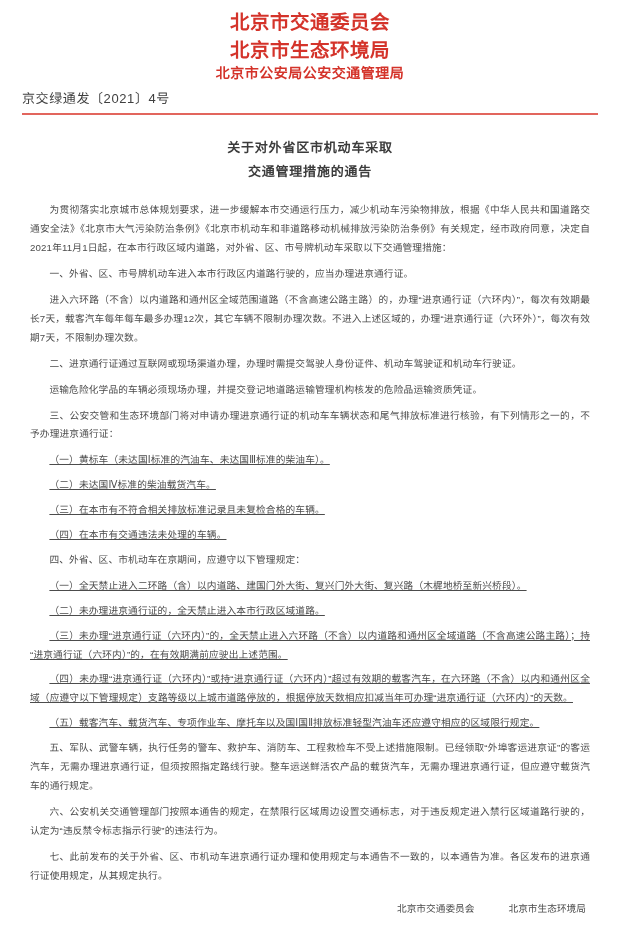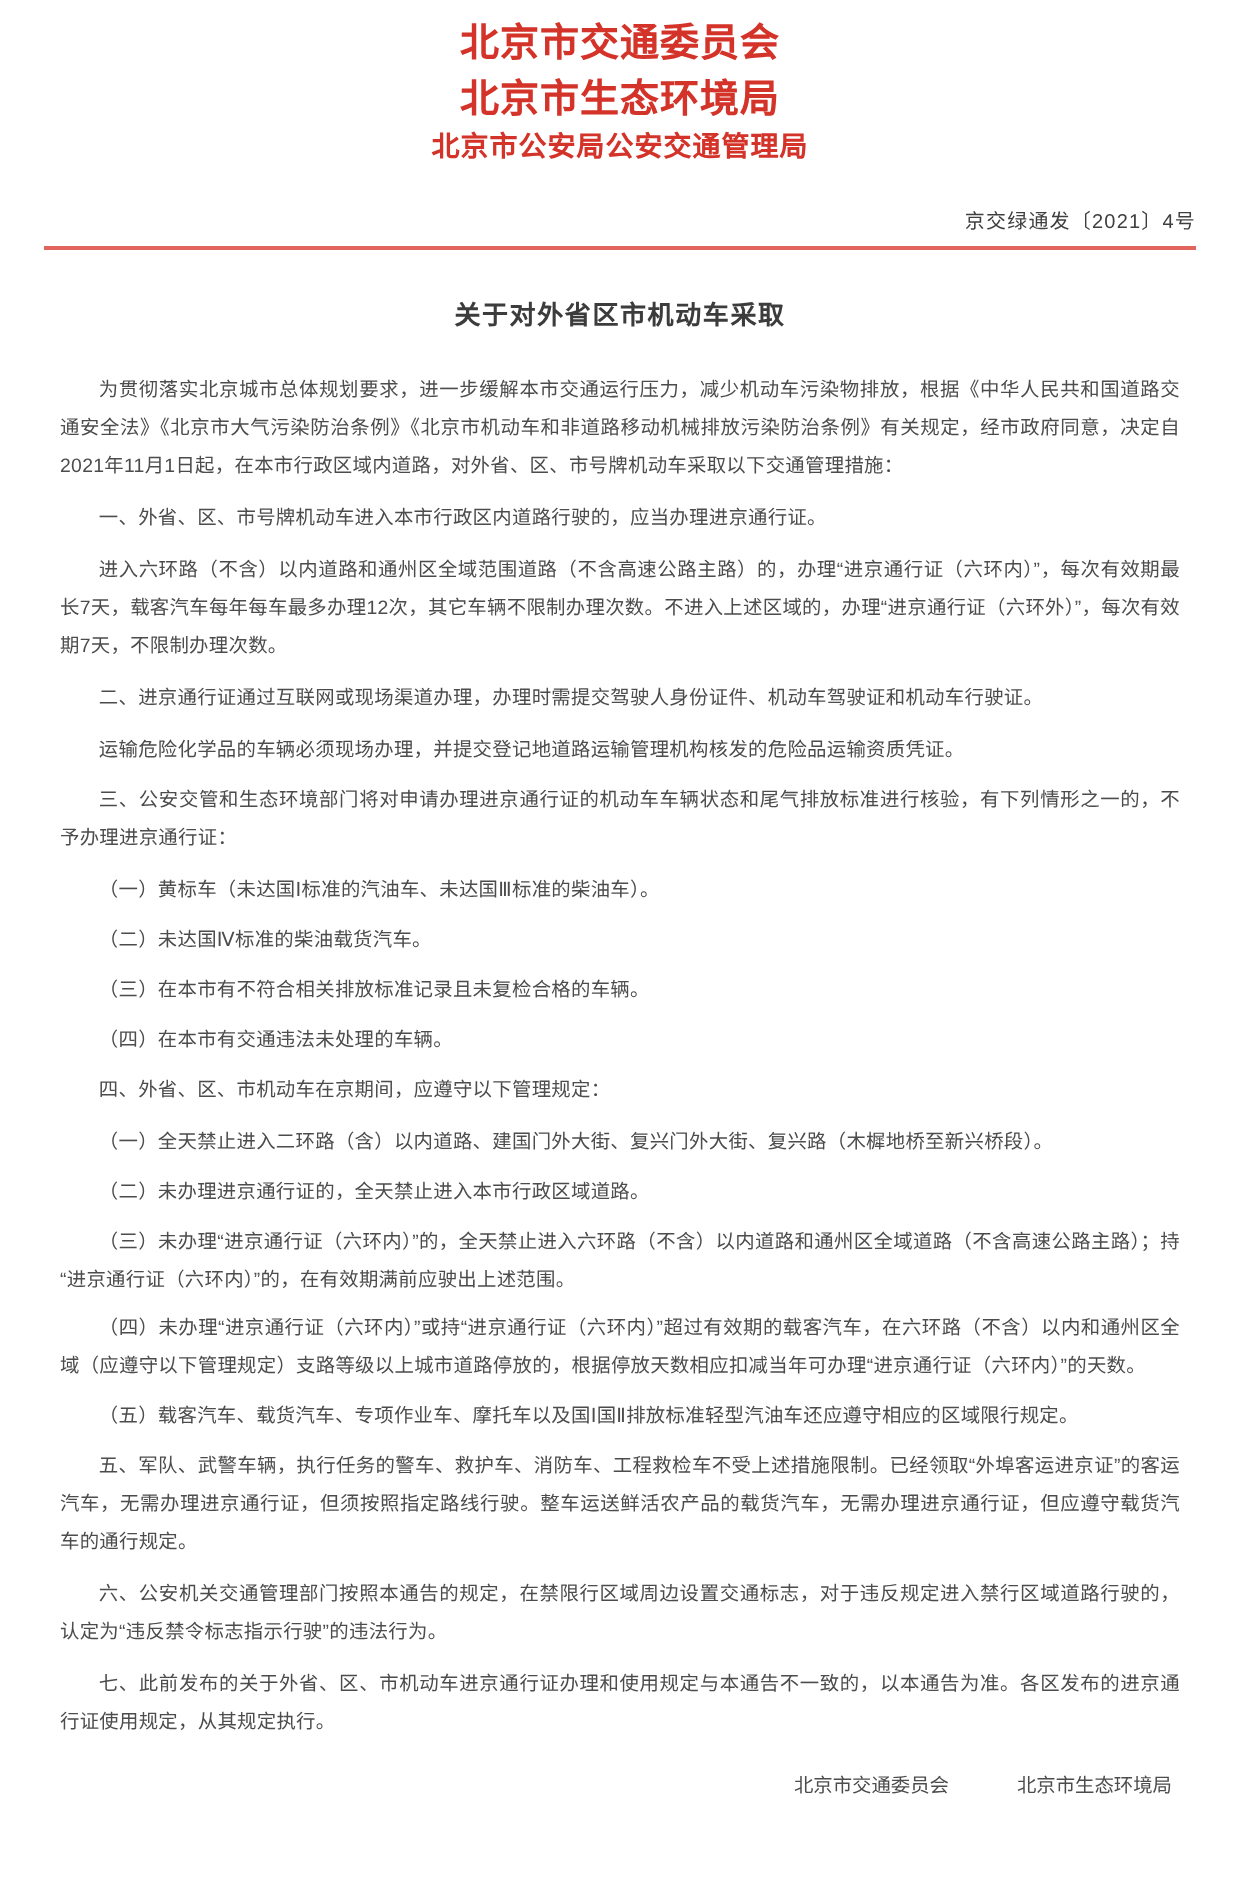--- a/index.html
+++ b/index.html
@@ -36,23 +36,23 @@
     font-weight: bold;
     line-height: 1.42;
     letter-spacing: 0.5px;
     white-space: nowrap;
   }
   .org-line-1 { font-size: 19.5px; }
   .org-line-2 { font-size: 19.5px; }
   .org-line-3 { font-size: 14px; }
 
   .doc-number {
-    margin-top: 18px;
-    text-align: right;
-    font-size: 10px;
+    margin-top: 4px;
+    text-align: left;
+    font-size: 13px;
     color: #3f3f3f;
     letter-spacing: 0.6px;
   }
 
   .red-rule {
     margin-top: 6px;
     height: 2px;
     background: #e2655d;
     width: 100%;
   }
@@ -77,21 +77,21 @@
   .para {
     font-size: 9.7px;
     line-height: 1.95;
     color: #4c4c4c;
     text-align: justify;
     text-justify: inter-ideograph;
     margin: 0 0 7px 0;
     letter-spacing: 0.15px;
   }
   .para.indent { text-indent: 2em; }
-  .para.tight { margin-bottom: 6px; }
+  .para.tight { margin-bottom: 6px; text-decoration: underline; }
 
   
   .signature {
     margin-top: 14px;
     padding-right: 12px;
     font-size: 9.7px;
     color: #4c4c4c;
     line-height: 1.95;
   }
   .sig-row {
@@ -110,20 +110,21 @@
     <div class="org-line org-line-1" style="color: rgb(212, 51, 42);">北京市交通委员会</div>
     <div class="org-line org-line-2" style="color: rgb(212, 51, 42);">北京市生态环境局</div>
     <div class="org-line org-line-3" style="color: rgb(212, 51, 42);">北京市公安局公安交通管理局</div>
     <div class="doc-number">京交绿通发〔2021〕4号</div>
   </div>
 
   <div class="red-rule" style="background: rgb(226, 101, 93);"></div>
 
   <div class="doc-title">
     <span class="tl">关于对外省区市机动车采取</span>
+    <span class="tl">交通管理措施的通告</span>
   </div>
 
   <div class="body-text">
 
     <p class="para indent">为贯彻落实北京城市总体规划要求，进一步缓解本市交通运行压力，减少机动车污染物排放，根据《中华人民共和国道路交通安全法》《北京市大气污染防治条例》《北京市机动车和非道路移动机械排放污染防治条例》有关规定，经市政府同意，决定自2021年11月1日起，在本市行政区域内道路，对外省、区、市号牌机动车采取以下交通管理措施：</p>
 
     <p class="para indent">一、外省、区、市号牌机动车进入本市行政区内道路行驶的，应当办理进京通行证。</p>
     <p class="para indent">进入六环路（不含）以内道路和通州区全域范围道路（不含高速公路主路）的，办理“进京通行证（六环内）”，每次有效期最长7天，载客汽车每年每车最多办理12次，其它车辆不限制办理次数。不进入上述区域的，办理“进京通行证（六环外）”，每次有效期7天，不限制办理次数。</p>
 
     <p class="para indent">二、进京通行证通过互联网或现场渠道办理，办理时需提交驾驶人身份证件、机动车驾驶证和机动车行驶证。</p>

